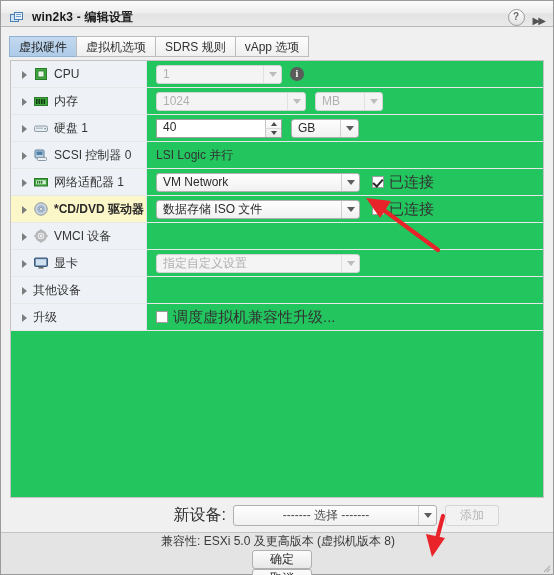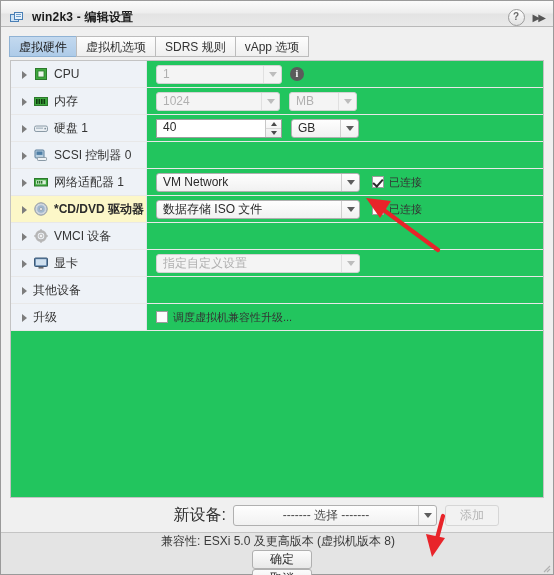--- a/index.html
+++ b/index.html
@@ -30,21 +30,21 @@
     flex-direction: column;
   }
 
   
   .titlebar {
     height: 26px;
     min-height: 26px;
     background: linear-gradient(to bottom, #fbfbfb 0%, #ededed 48%, #e3e3e3 52%, #e9e9e9 100%);
     border-bottom: 1px solid #b9b9b9;
     display: flex;
-    align-items: center;
+    align-items: flex-end;
     padding: 8px 6px 0 8px;
     box-sizing: border-box;
   }
   .title-icon {
     width: 16px; height: 16px;
     position: relative;
     margin-right: 7px;
     flex: 0 0 auto;
   }
   .title-text {
@@ -292,21 +292,21 @@
   }
   .chkbox.on::after {
     content: "";
     position: absolute;
     left: 2px; top: 0px;
     width: 4px; height: 8px;
     border: solid #2b2b2b;
     border-width: 0 2px 2px 0;
     transform: rotate(42deg);
   }
-  .chklabel { font-size: 11px; color: #333; text-align: right; }
+  .chklabel { font-size: 15px; color: #333; text-align: right; }
 
   .infoicon {
     width: 14px; height: 14px;
     border-radius: 50%;
     background: #5b5b5b;
     color: #ffffff;
     font-size: 10px;
     font-weight: bold;
     line-height: 14px;
     text-align: center;
@@ -462,21 +462,21 @@
               <rect x="1.5" y="4.5" width="13" height="8" fill="#3fa93f" stroke="#2c7a2c"></rect>
               <rect x="3" y="6" width="1.6" height="5" fill="#0f3d0f"></rect>
               <rect x="5.5" y="6" width="1.6" height="5" fill="#0f3d0f"></rect>
               <rect x="8" y="6" width="1.6" height="5" fill="#0f3d0f"></rect>
               <rect x="10.5" y="6" width="1.6" height="5" fill="#0f3d0f"></rect>
             </svg>
           </span>
           <span class="devname">内存</span>
         </div>
         <div class="valcell">
-          <span class="combo disabled" style="width:124px">
+          <span class="combo disabled" style="width:150px">
             <span class="ctext">1024</span>
             <span class="cbtn"></span>
           </span>
           <span class="combo disabled" style="width:68px;margin-left:9px">
             <span class="ctext">MB</span>
             <span class="cbtn"></span>
           </span>
         </div>
       </div>
 
@@ -511,20 +511,23 @@
         <div class="namecell">
           <span class="twisty"></span>
           <span class="devicon">
             <svg width="16" height="16" viewBox="0 0 16 16">
               <rect x="2" y="3" width="9" height="8" rx="1" fill="#b9cfe0" stroke="#5a7f9c"></rect>
               <rect x="3.5" y="4.5" width="6" height="3.4" fill="#4e7ea6"></rect>
               <rect x="4.5" y="10.5" width="9" height="3" rx=".8" fill="#eef2f5" stroke="#8a9aa6"></rect>
             </svg>
           </span>
           <span class="devname">SCSI 控制器 0</span>
+        </div>
+        <div class="valcell">
+          <span class="plaintext">LSI Logic 并行</span>
         </div>
       </div>
 
       <div class="row">
         <div class="namecell">
           <span class="twisty"></span>
           <span class="devicon">
             <svg width="16" height="16" viewBox="0 0 16 16">
               <rect x="1.5" y="4.5" width="13" height="7.5" fill="#3fa93f" stroke="#2c7a2c"></rect>
               <rect x="3.2" y="6.3" width="9.6" height="4" fill="#d9eed9"></rect>

